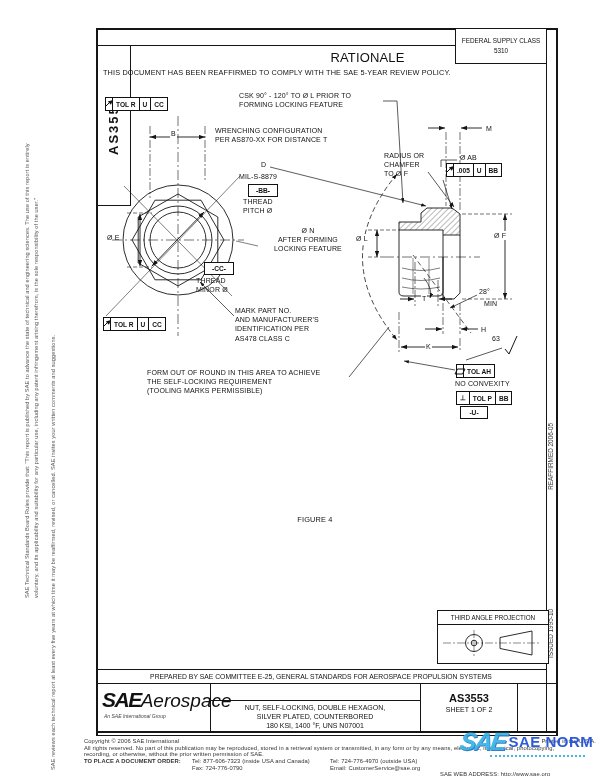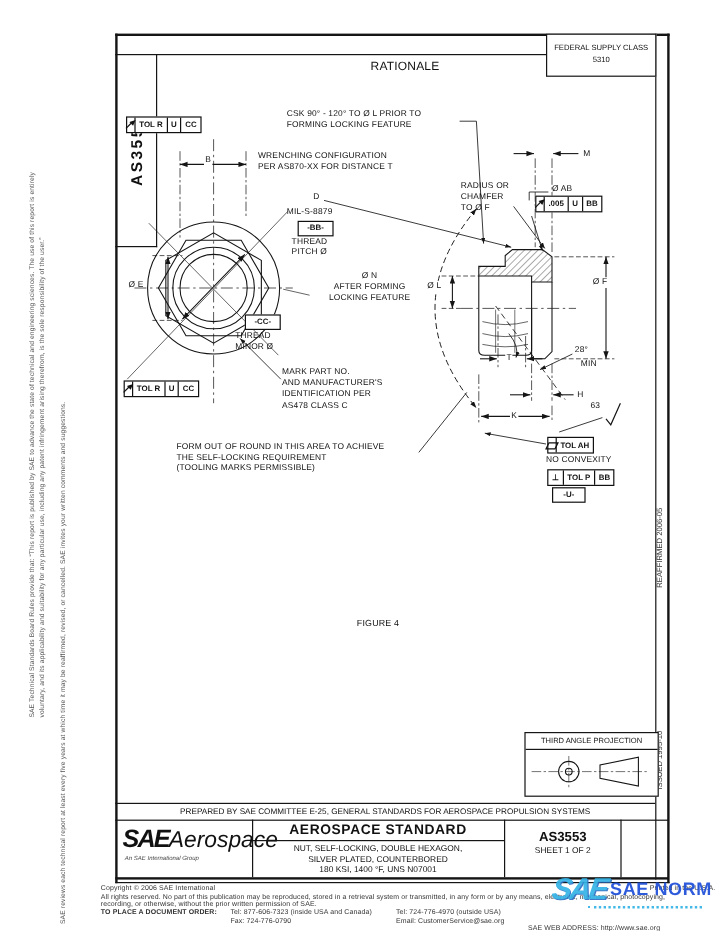--- a/index.html
+++ b/index.html
@@ -50,21 +50,22 @@
 
   <div class="asbox">
     <span>AS3553</span>
   </div>
 
   <div class="fsc">
     <span>FEDERAL SUPPLY CLASS</span>
     <span>5310</span>
   </div>
 
-  <div class="lbl c" style="left:130px;top:49px;width:415px;font-size:10px;">RATIONALE</div>
+  <div class="lbl c" style="left:130px;top:49px;width:415px;font-size:13px;padding-left:30px;">RATIONALE</div>
+  <div class="lbl" style="left:103px;top:68px;font-size:7.3px;">THIS DOCUMENT HAS BEEN REAFFIRMED TO COMPLY WITH THE SAE 5-YEAR REVIEW POLICY.</div>
 
   <svg style="left:0;top:0;" width="600" height="776" viewBox="0 0 600 776">
     <defs>
       <marker id="ah" markerWidth="8" markerHeight="6" refX="7" refY="2.5" orient="auto-start-reverse">
         <path d="M0,0 L7,2.5 L0,5 Z" fill="#151515"></path>
       </marker>
       <pattern id="hatch" width="4" height="4" patternUnits="userSpaceOnUse" patternTransform="rotate(45)">
         <line x1="0" y1="0" x2="0" y2="4" stroke="#151515" stroke-width=".6"></line>
       </pattern>
     </defs>
@@ -268,21 +269,20 @@
   <div class="vline" style="left:517px;top:683px;width:1px;height:48px;"></div>
   <div class="hline" style="left:210px;top:700px;width:210px;height:1px;"></div>
 
   <div style="position:absolute;left:102px;top:688px;width:106px;">
     <div style="white-space:nowrap;">
       <span style="font-weight:900;font-style:italic;font-size:21px;letter-spacing:-1.5px;">SAE</span><span style="font-style:italic;font-size:19px;margin-top:27px;">Aerospace</span>
     </div>
     <div style="font-size:5px;font-style:italic;color:#444;margin-top:1px;margin-left:2px;">An SAE International Group</div>
   </div>
 
-  <div class="tbl-text" style="left:211px;top:686px;width:208px;font-size:11.5px;font-weight:bold;letter-spacing:.5px;">AEROSPACE STANDARD</div>
   <div class="tbl-text" style="left:211px;top:704px;width:208px;">NUT, SELF-LOCKING, DOUBLE HEXAGON,</div>
   <div class="tbl-text" style="left:211px;top:713px;width:208px;">SILVER PLATED, COUNTERBORED</div>
   <div class="tbl-text" style="left:211px;top:722px;width:208px;">180 KSI, 1400 °F, UNS N07001</div>
   <div class="tbl-text" style="left:421px;top:692px;width:96px;font-size:11px;font-weight:bold;">AS3553</div>
   <div class="tbl-text" style="left:421px;top:706px;width:96px;">SHEET 1 OF 2</div>
 
   <div class="footer-txt" style="left:84px;top:738px;">Copyright © 2006 SAE International</div>
   <div class="footer-txt" style="left:500px;top:738px;width:96px;text-align:right;">Printed in the U.S.A.</div>
   <div class="footer-txt" style="left:84px;top:744.5px;">All rights reserved. No part of this publication may be reproduced, stored in a retrieval system or transmitted, in any form or by any means, electronic, mechanical, photocopying,</div>
   <div class="footer-txt" style="left:84px;top:751px;">recording, or otherwise, without the prior written permission of SAE.</div>

